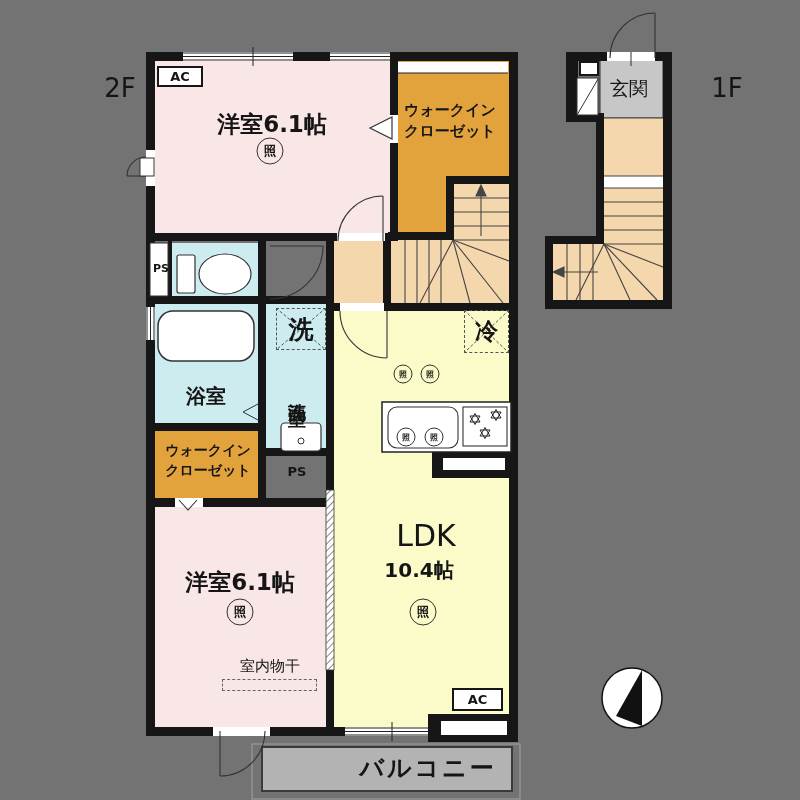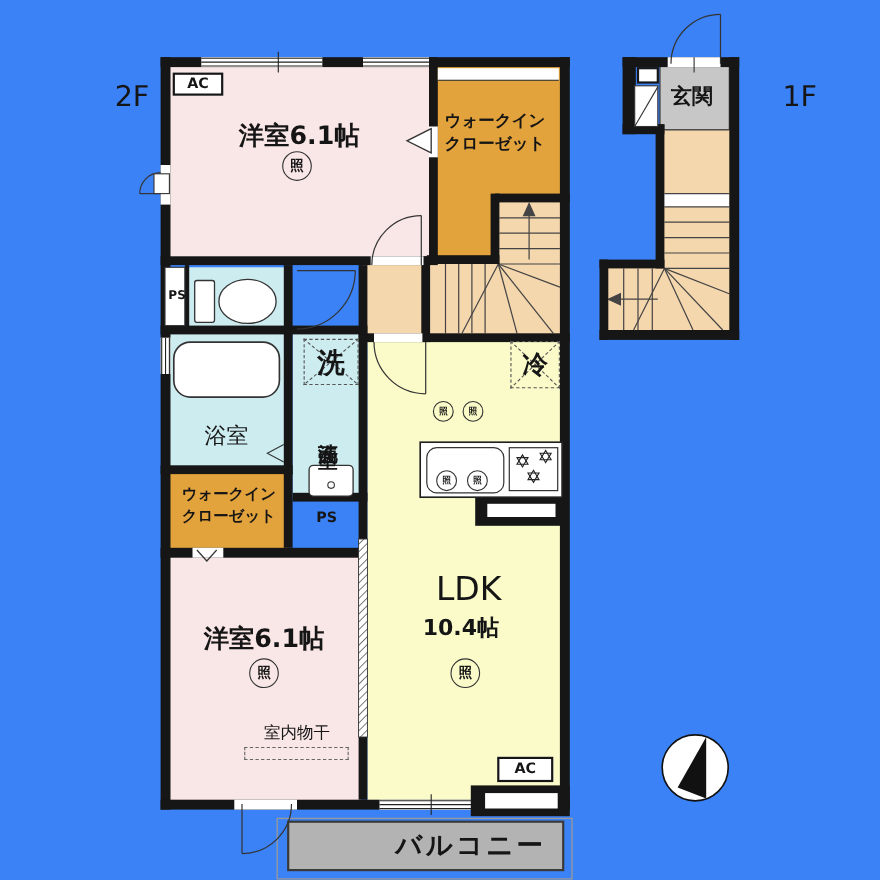--- a/index.html
+++ b/index.html
@@ -1,16 +1,16 @@
 <!DOCTYPE html>
 <html><head>
 <meta charset="utf-8">
 <style>
   html,body{margin:0;padding:0;background:#fff;}
-  .plan{position:relative;width:800px;height:800px;background:#3b82f6;overflow:hidden;
+  .plan{position:relative;width:800px;height:800px;background:#737373;overflow:hidden;
         font-family:"DejaVu Sans","Liberation Sans",sans-serif;}
   .plan svg{position:absolute;left:0;top:0;}
   .lbl{position:absolute;transform:translate(-50%,-50%);white-space:nowrap;color:#151515;line-height:1;}
   .box{position:absolute;display:flex;align-items:center;justify-content:center;
        color:#151515;background:#fff;box-sizing:border-box;text-align:right;}
   .sym{position:absolute;transform:translate(-50%,-50%);border-radius:50%;display:flex;
        align-items:center;justify-content:center;color:#151515;box-sizing:border-box;}
   .sym-big{width:27px;height:27px;border:1.6px solid #333;font-size:12.5px;font-weight:700;}
   .sym-sm{width:19px;height:19px;border:1.2px solid #333;font-size:8px;font-weight:700;}
   .dash{position:absolute;display:flex;align-items:center;justify-content:center;
@@ -219,25 +219,25 @@
 
 <div class="box" style="left:157px;top:66px;width:46px;height:21px;border:2px solid #161616;font-size:13px;font-weight:700;">AC</div>
 <div class="box" style="left:452px;top:688px;width:51px;height:23px;border:2px solid #161616;font-size:13px;font-weight:700;">AC</div>
 
 <div class="lbl" style="left:272px;top:124px;font-size:23px;font-weight:700;">洋室6.1帖</div>
 <div class="sym sym-big" style="left:270px;top:151px;">照</div>
 
 <div class="lbl" style="left:450px;top:110px;font-size:15px;font-weight:700;">ウォークイン</div>
 <div class="lbl" style="left:450px;top:131px;font-size:15px;font-weight:700;">クローゼット</div>
 
-<div class="lbl" style="left:629px;top:88px;font-size:19px;font-weight:700;">玄関</div>
+<div class="lbl" style="left:629px;top:88px;font-size:19px;font-weight:400;">玄関</div>
 
 <div class="lbl" style="left:159px;top:269px;width:12px;font-size:11px;font-weight:700;word-break:break-all;line-height:1.3;text-align:center;">PS</div>
 
-<div class="lbl" style="left:206px;top:396px;font-size:20px;font-weight:400;">浴室</div>
+<div class="lbl" style="left:206px;top:396px;font-size:20px;font-weight:700;">浴室</div>
 
 <div class="dash" style="left:276px;top:308px;width:50px;height:42px;border:1.5px dashed #555;font-size:25px;font-weight:700;">洗</div>
 <div class="lbl vert" style="left:297px;top:393px;font-size:18px;font-weight:700;letter-spacing:3px;">洗面室</div>
 <div class="lbl" style="left:297px;top:471px;font-size:13px;font-weight:700;">PS</div>
 
 <div class="dash" style="left:464px;top:310px;width:45px;height:43px;border:1.5px dashed #555;font-size:23px;font-weight:700;">冷</div>
 
 <div class="lbl" style="left:208px;top:450px;font-size:14px;font-weight:700;">ウォークイン</div>
 <div class="lbl" style="left:208px;top:470px;font-size:14px;font-weight:700;">クローゼット</div>
 

